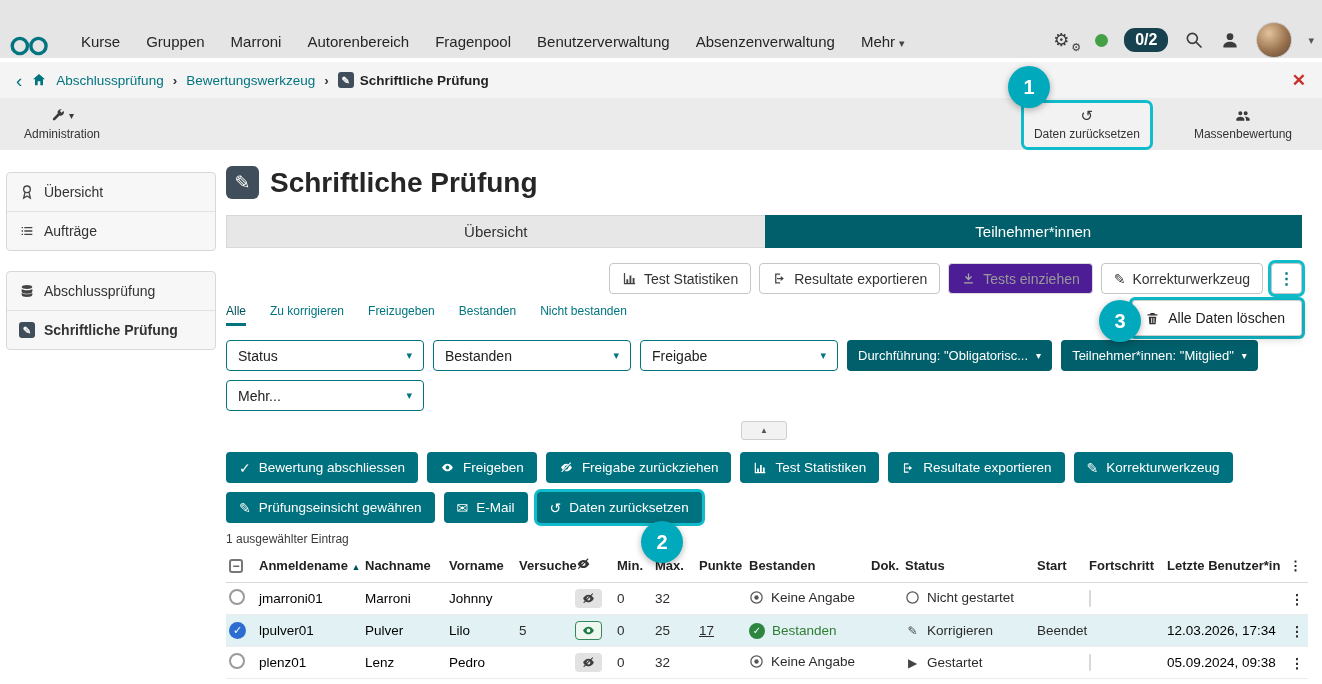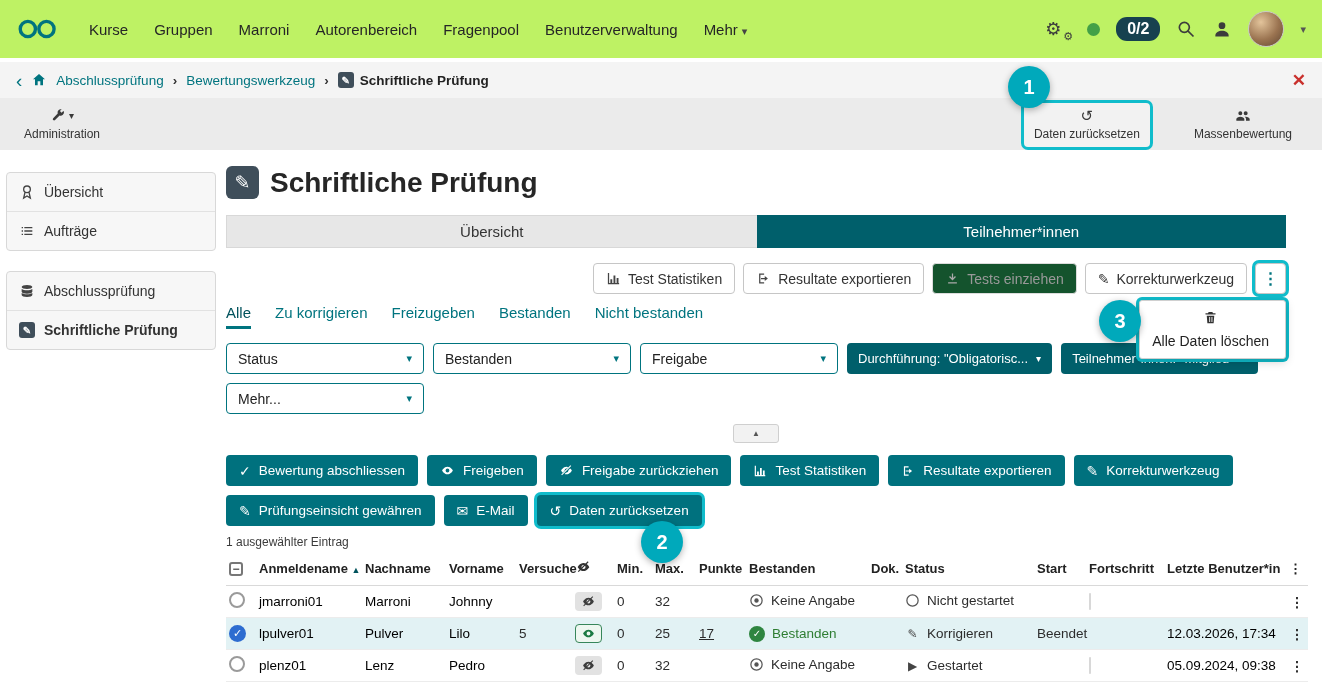--- a/index.html
+++ b/index.html
@@ -1,21 +1,21 @@
 <!DOCTYPE html>
 <html><head>
 <meta charset="utf-8">
 <style>
   * { box-sizing: border-box; }
   html,body { margin:0; padding:0; }
   body { font-family:"Liberation Sans", sans-serif; background:#fff; }
   .screen { position:relative; width:1322px; height:684px; overflow:hidden; background:#fff; }
 
   
-  .navbar { height:58px; display:flex; align-items:center; padding:0 16px; background:#bef264; }
+  .navbar { height:58px; display:flex; align-items:flex-end; padding:0 8px; background:#e5e5e5; }
   .logo { margin-right:16px; display:flex; align-items:center; }
   .nav-item { padding:8px 13px; font-size:15px; color:#262626; cursor:pointer; white-space:nowrap; }
   .nav-item .caret { font-size:11px; color:#444; margin-left:4px; }
   .nav-right { margin-left:auto; display:flex; align-items:center; gap:16px; color:#3c3c3c; }
   .gear-combo { position:relative; font-size:18px; color:#3c3c3c; width:26px; }
   .gear-combo .g2 { position:absolute; font-size:11px; right:-2px; bottom:-3px; }
   .status-dot { width:13px; height:13px; border-radius:50%; background:#43a047; }
   .count-pill { background:#17414f; color:#fff; font-size:16px; font-weight:700; padding:3px 11px; border-radius:11px; }
   .icon-btn { display:flex; align-items:center; color:#3c3c3c; }
   .avatar { width:36px; height:36px; border-radius:50%; border:1px solid #c9c9c9;
@@ -37,21 +37,21 @@
   
   .toolbar { height:52px; background:#ebebeb; display:flex; padding:5px 20px 0 14px; align-items:flex-start; }
   .tool-btn { display:flex; flex-direction:column; align-items:center; gap:3px; font-size:12px;
               color:#333; padding:4px 10px 6px; cursor:pointer; }
   .tool-btn .t-ico { height:17px; display:flex; align-items:center; gap:3px; color:#3a3a3a; font-size:15px; }
   .tool-right { margin-left:auto; display:flex; gap:34px; align-items:flex-start; }
   .hl { box-shadow:0 0 0 3px #10bccb; border-radius:4px; }
   .tool-btn.hl { background:#f2f2f2; }
 
   
-  .content { display:flex; align-items:flex-start; padding:16px 36px 0 6px; gap:10px; }
+  .content { display:flex; align-items:flex-start; padding:16px 20px 0 6px; gap:10px; }
   .sidebar { width:210px; flex:none; display:flex; flex-direction:column; gap:20px; padding-top:6px; }
   .side-group { border:1px solid #d8d8d8; border-radius:4px; background:#f7f7f7; overflow:hidden; }
   .side-item { display:flex; align-items:center; gap:9px; padding:11px 12px; font-size:14px;
                color:#333; border-top:1px solid #e2e2e2; cursor:pointer; }
   .side-item:first-child { border-top:none; }
   .side-item svg { flex:none; color:#444; }
   .side-item.active { font-weight:700; }
 
   .main { flex:1; min-width:0; }
   .title-row { display:flex; align-items:center; gap:11px; margin:0 0 16px; }
@@ -61,32 +61,32 @@
 
   .tabs { display:flex; }
   .tab { flex:1; height:33px; display:flex; align-items:center; justify-content:center; font-size:15px; cursor:pointer; }
   .tab-overview { background:#e7e7e7; color:#333; border:1px solid #d8d8d8; border-right:none; }
   .tab-active { background:#005f6b; color:#fff; }
 
   .top-actions { display:flex; justify-content:flex-end; align-items:center; gap:8px; margin:15px 0 10px; position:relative; }
   .btn-outline { display:inline-flex; align-items:center; gap:7px; height:31px; padding:0 12px;
                  background:#fff; border:1px solid #c6c6c6; border-radius:4px; font-size:14px; color:#333; cursor:pointer; white-space:nowrap; }
   .btn-outline svg { color:#444; }
-  .btn-outline.disabled { color:#999; background:#14532d; border-color:#dcdcdc; }
+  .btn-outline.disabled { color:#999; background:#4c1d95; border-color:#dcdcdc; }
   .btn-outline.disabled svg { color:#aaa; }
   .kebab-btn { width:31px; height:31px; display:flex; align-items:center; justify-content:center;
                background:#fff; border:1px solid #c6c6c6; border-radius:4px; color:#00747f; font-size:16px; font-weight:700; cursor:pointer; }
   .dropdown-panel { position:absolute; top:37px; right:0; z-index:30; background:#fff;
                     border:1px solid #d0d0d0; border-radius:3px;
                     box-shadow:0 3px 10px rgba(0,0,0,.18), 0 0 0 3px #10bccb;
                     padding:9px 16px 9px 12px; display:flex; align-items:center; gap:8px;
-                    font-size:14px; color:#222; white-space:nowrap; cursor:pointer;flex-direction:column; }
+                    font-size:14px; color:#222; white-space:nowrap; cursor:pointer; }
   .dropdown-panel svg { color:#333; }
 
-  .filter-tabs { display:flex; gap:24px; font-size:15px; margin:2px 0 14px; }
+  .filter-tabs { display:flex; gap:24px; font-size:12px; margin:2px 0 14px; }
   .ftab { color:#00747f; padding-bottom:5px; cursor:pointer; }
   .ftab.active { color:#00525c; border-bottom:3px solid #00747f; }
 
   .filters { display:flex; flex-wrap:wrap; gap:9px; }
   .filter-select { width:198px; height:31px; border:1px solid #00747f; border-radius:4px; background:#fff;
                    display:flex; align-items:center; justify-content:space-between; padding:0 11px;
                    font-size:14px; color:#222; cursor:pointer; }
   .filter-select .car { color:#00747f; font-size:11px; }
   .filter-dark { height:31px; border-radius:4px; background:#005f6b; color:#fff; display:flex;
                  align-items:center; gap:8px; padding:0 11px; font-size:13px; cursor:pointer; white-space:nowrap; }
@@ -148,20 +148,21 @@
         <circle cx="14" cy="13" r="9"></circle>
           <circle cx="36" cy="13" r="9"></circle>
       </svg>
     </span>
     <span class="nav-item">Kurse</span>
     <span class="nav-item">Gruppen</span>
     <span class="nav-item">Marroni</span>
     <span class="nav-item">Autorenbereich</span>
     <span class="nav-item">Fragenpool</span>
     <span class="nav-item">Benutzerverwaltung</span>
+    <span class="nav-item">Absenzenverwaltung</span>
     <span class="nav-item"><span>Mehr</span><span class="caret">▾</span></span>
     <span class="nav-right">
       <span class="gear-combo"><span>⚙</span><span class="g2">⚙</span></span>
       <span class="status-dot"></span>
       <span class="count-pill">0/2</span>
       <span class="icon-btn">
         <svg width="20" height="20" viewBox="0 0 24 24" fill="none" stroke="currentColor" stroke-width="2">
             <circle cx="10" cy="10" r="6"></circle>
             <line x1="14.5" y1="14.5" x2="21" y2="21"></line>
           </svg>

